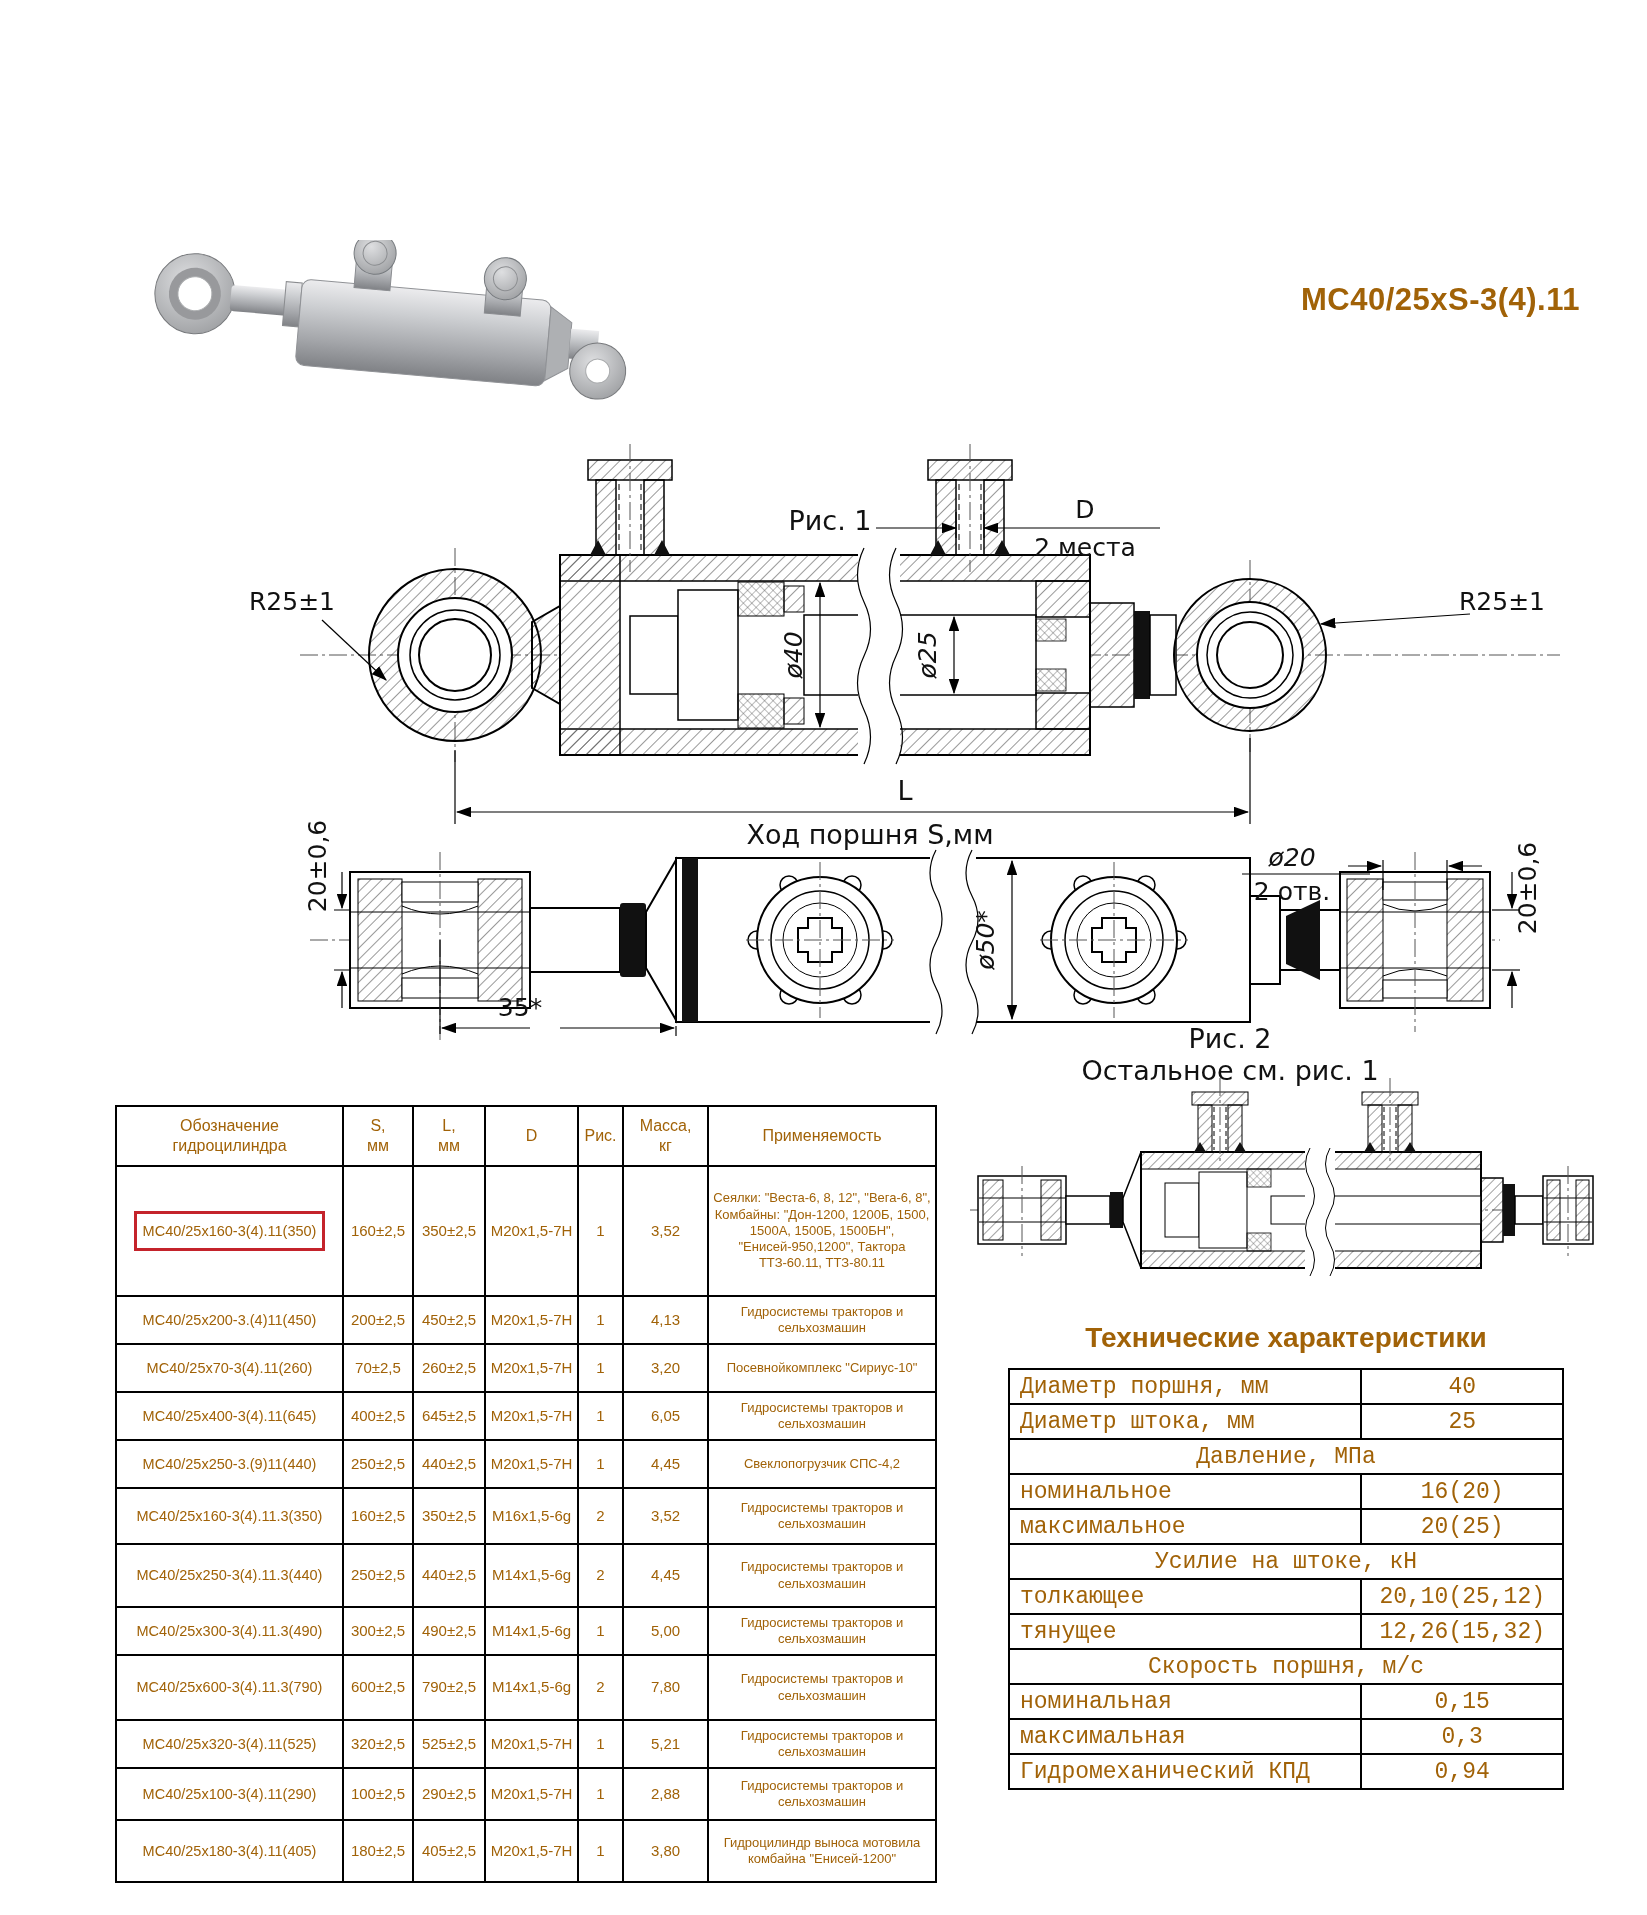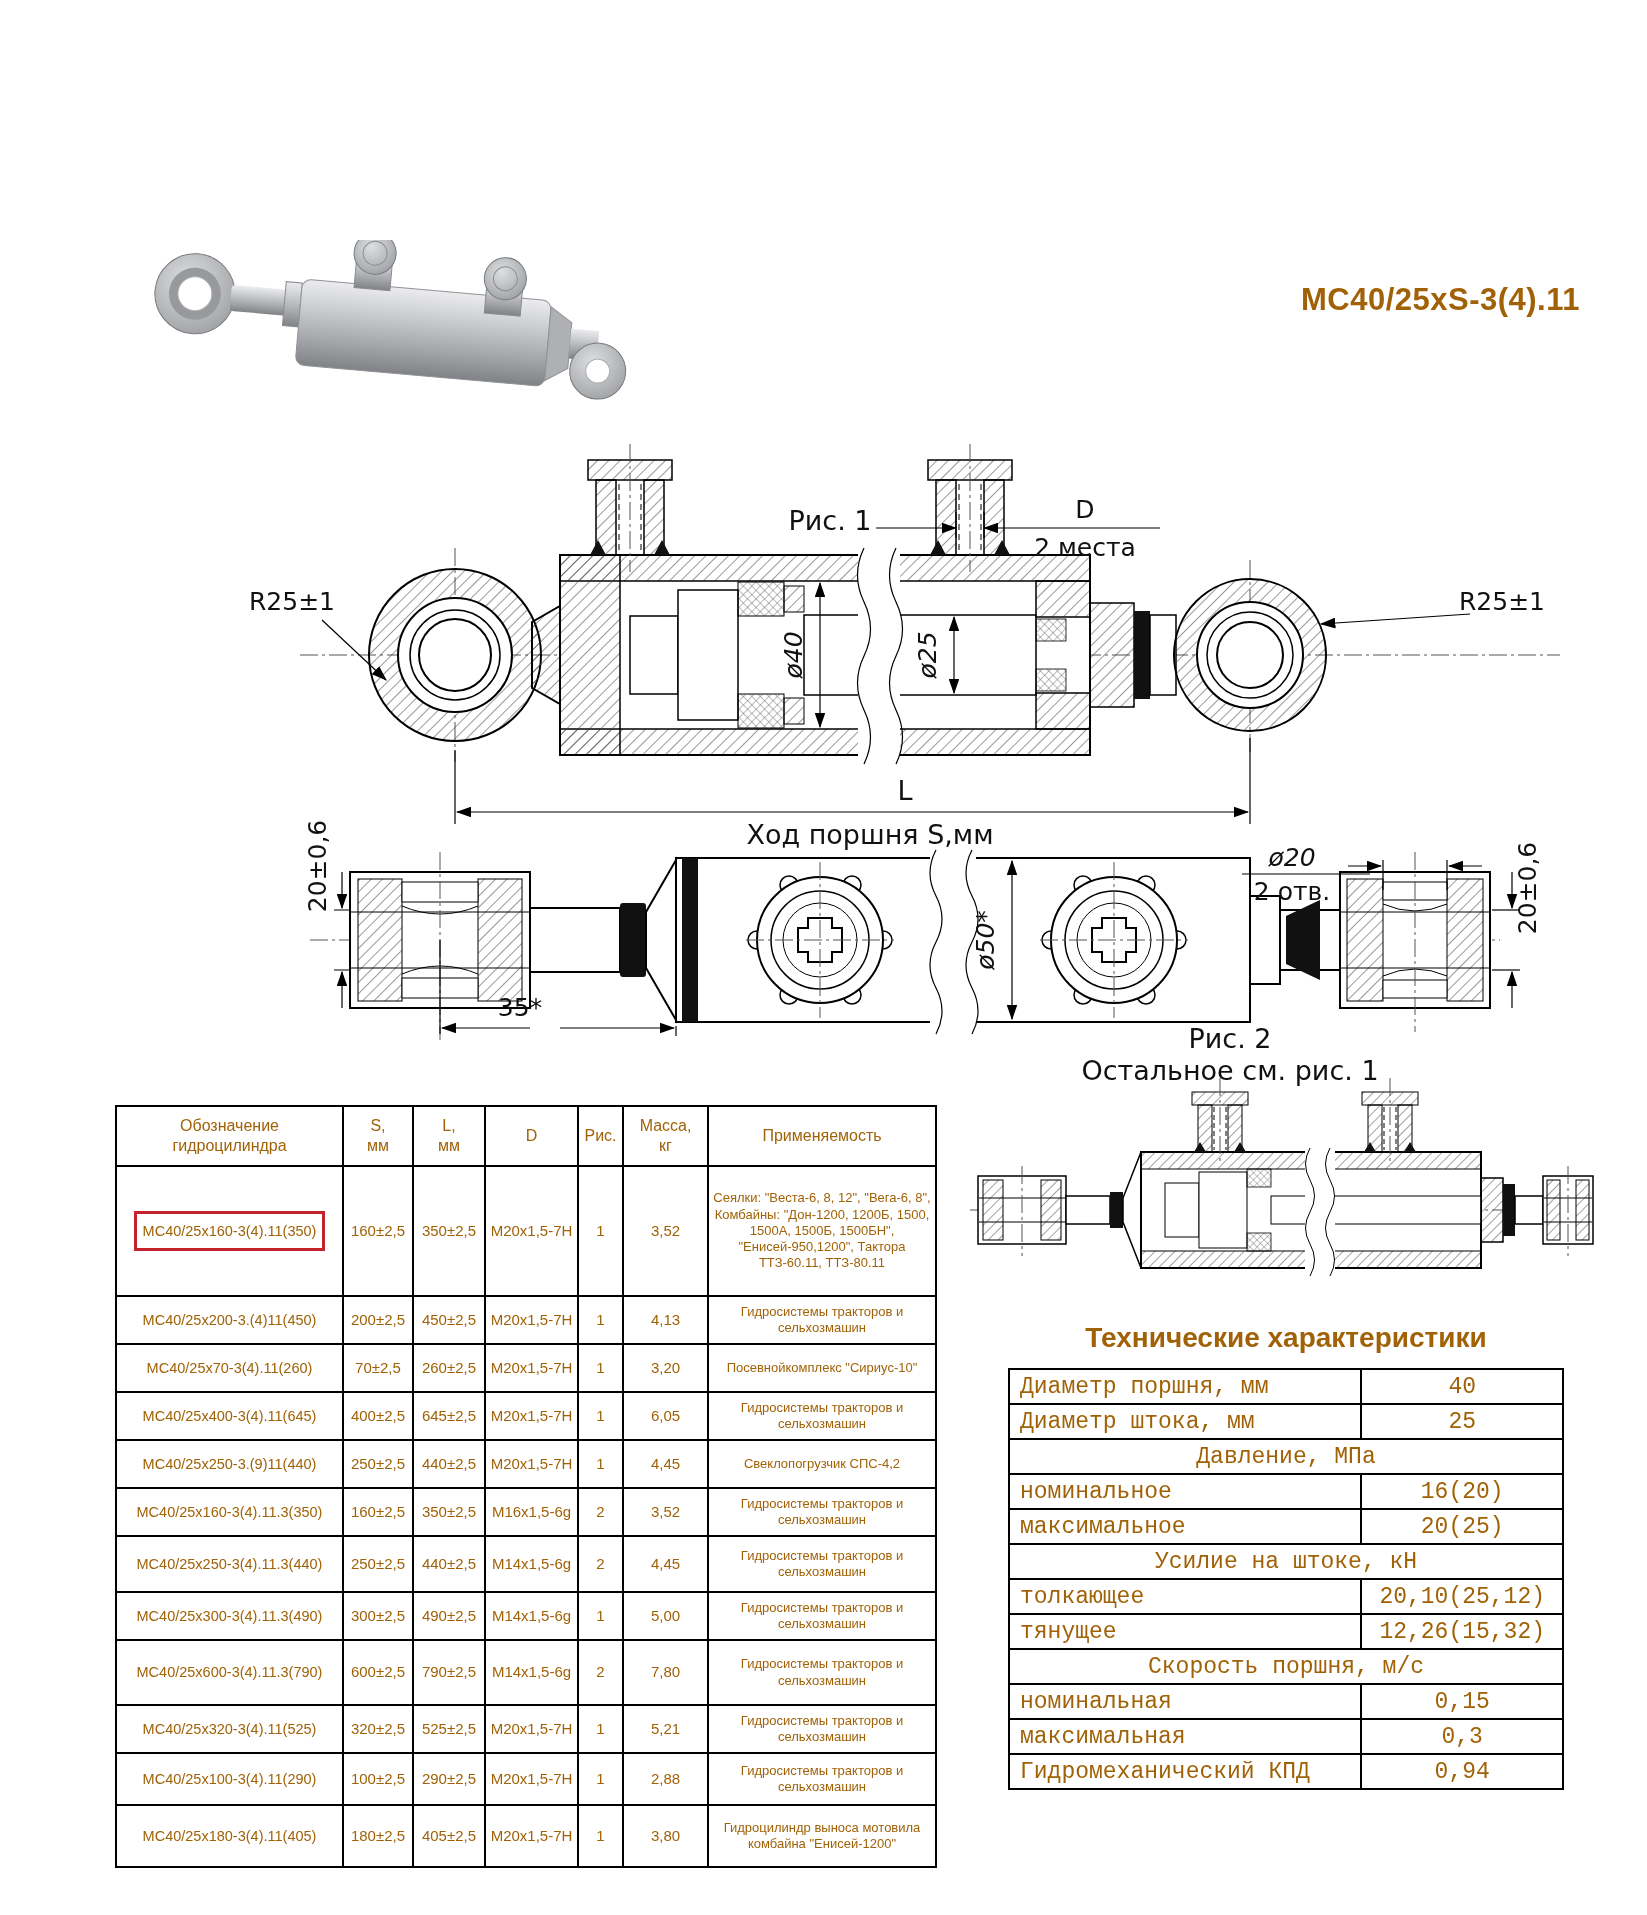--- a/index.html
+++ b/index.html
@@ -425,30 +425,30 @@
         </tr>
         <tr style="height: 48px;">
           <td class="desig-cell">МС40/25х250-3.(9)11(440)</td>
           <td>250±2,5</td>
           <td>440±2,5</td>
           <td>М20х1,5-7Н</td>
           <td>1</td>
           <td>4,45</td>
           <td class="app-cell">Свеклопогрузчик СПС-4,2</td>
         </tr>
-        <tr style="height: 48px;">
+        <tr style="height: 56px;">
           <td class="desig-cell">МС40/25х160-3(4).11.3(350)</td>
           <td>160±2,5</td>
           <td>350±2,5</td>
           <td>М16х1,5-6g</td>
           <td>2</td>
           <td>3,52</td>
           <td class="app-cell">Гидросистемы тракторов и сельхозмашин</td>
         </tr>
-        <tr style="height: 56px;">
+        <tr style="height: 63px;">
           <td class="desig-cell">МС40/25х250-3(4).11.3(440)</td>
           <td>250±2,5</td>
           <td>440±2,5</td>
           <td>М14х1,5-6g</td>
           <td>2</td>
           <td>4,45</td>
           <td class="app-cell">Гидросистемы тракторов и сельхозмашин</td>
         </tr>
         <tr style="height: 48px;">
           <td class="desig-cell">МС40/25х300-3(4).11.3(490)</td>

